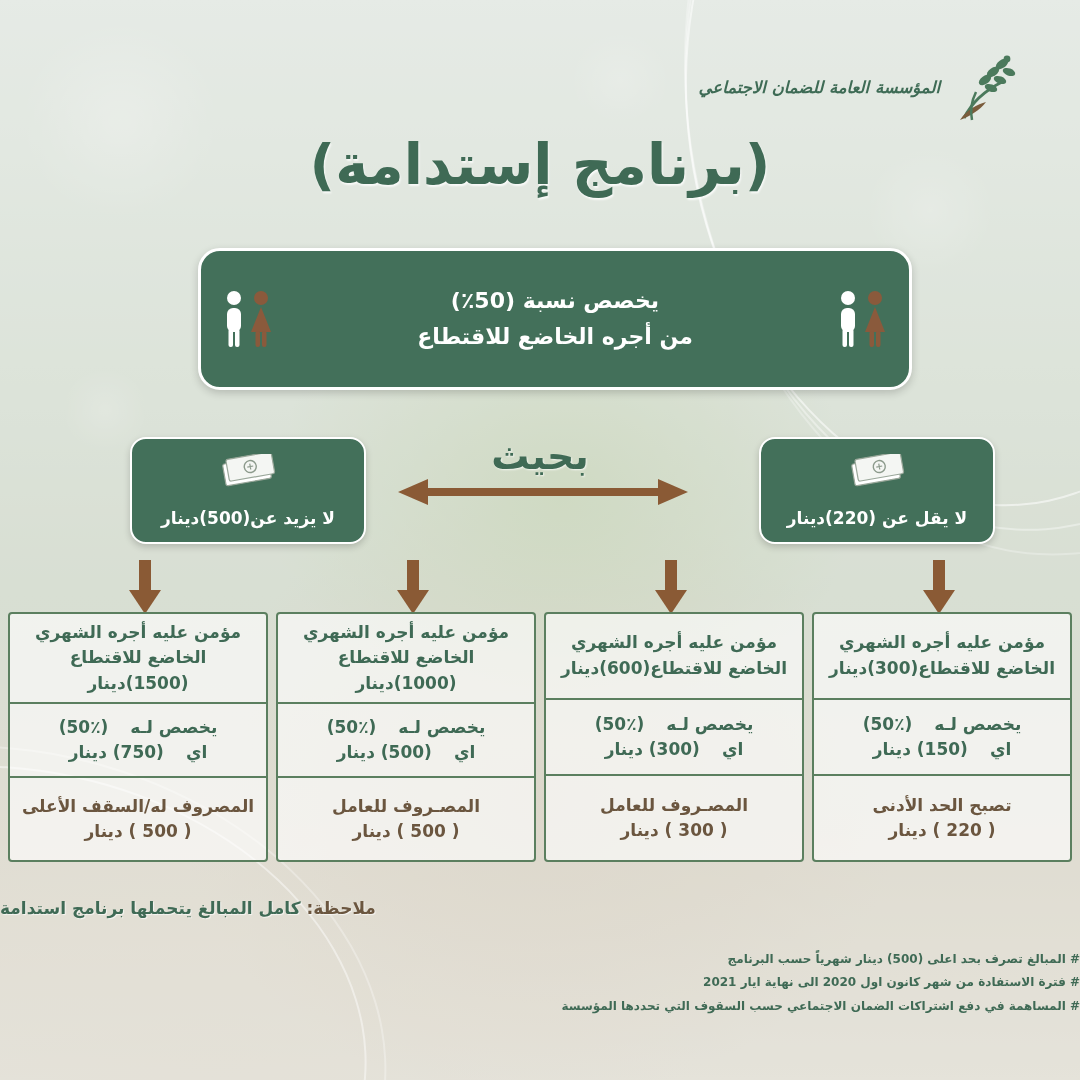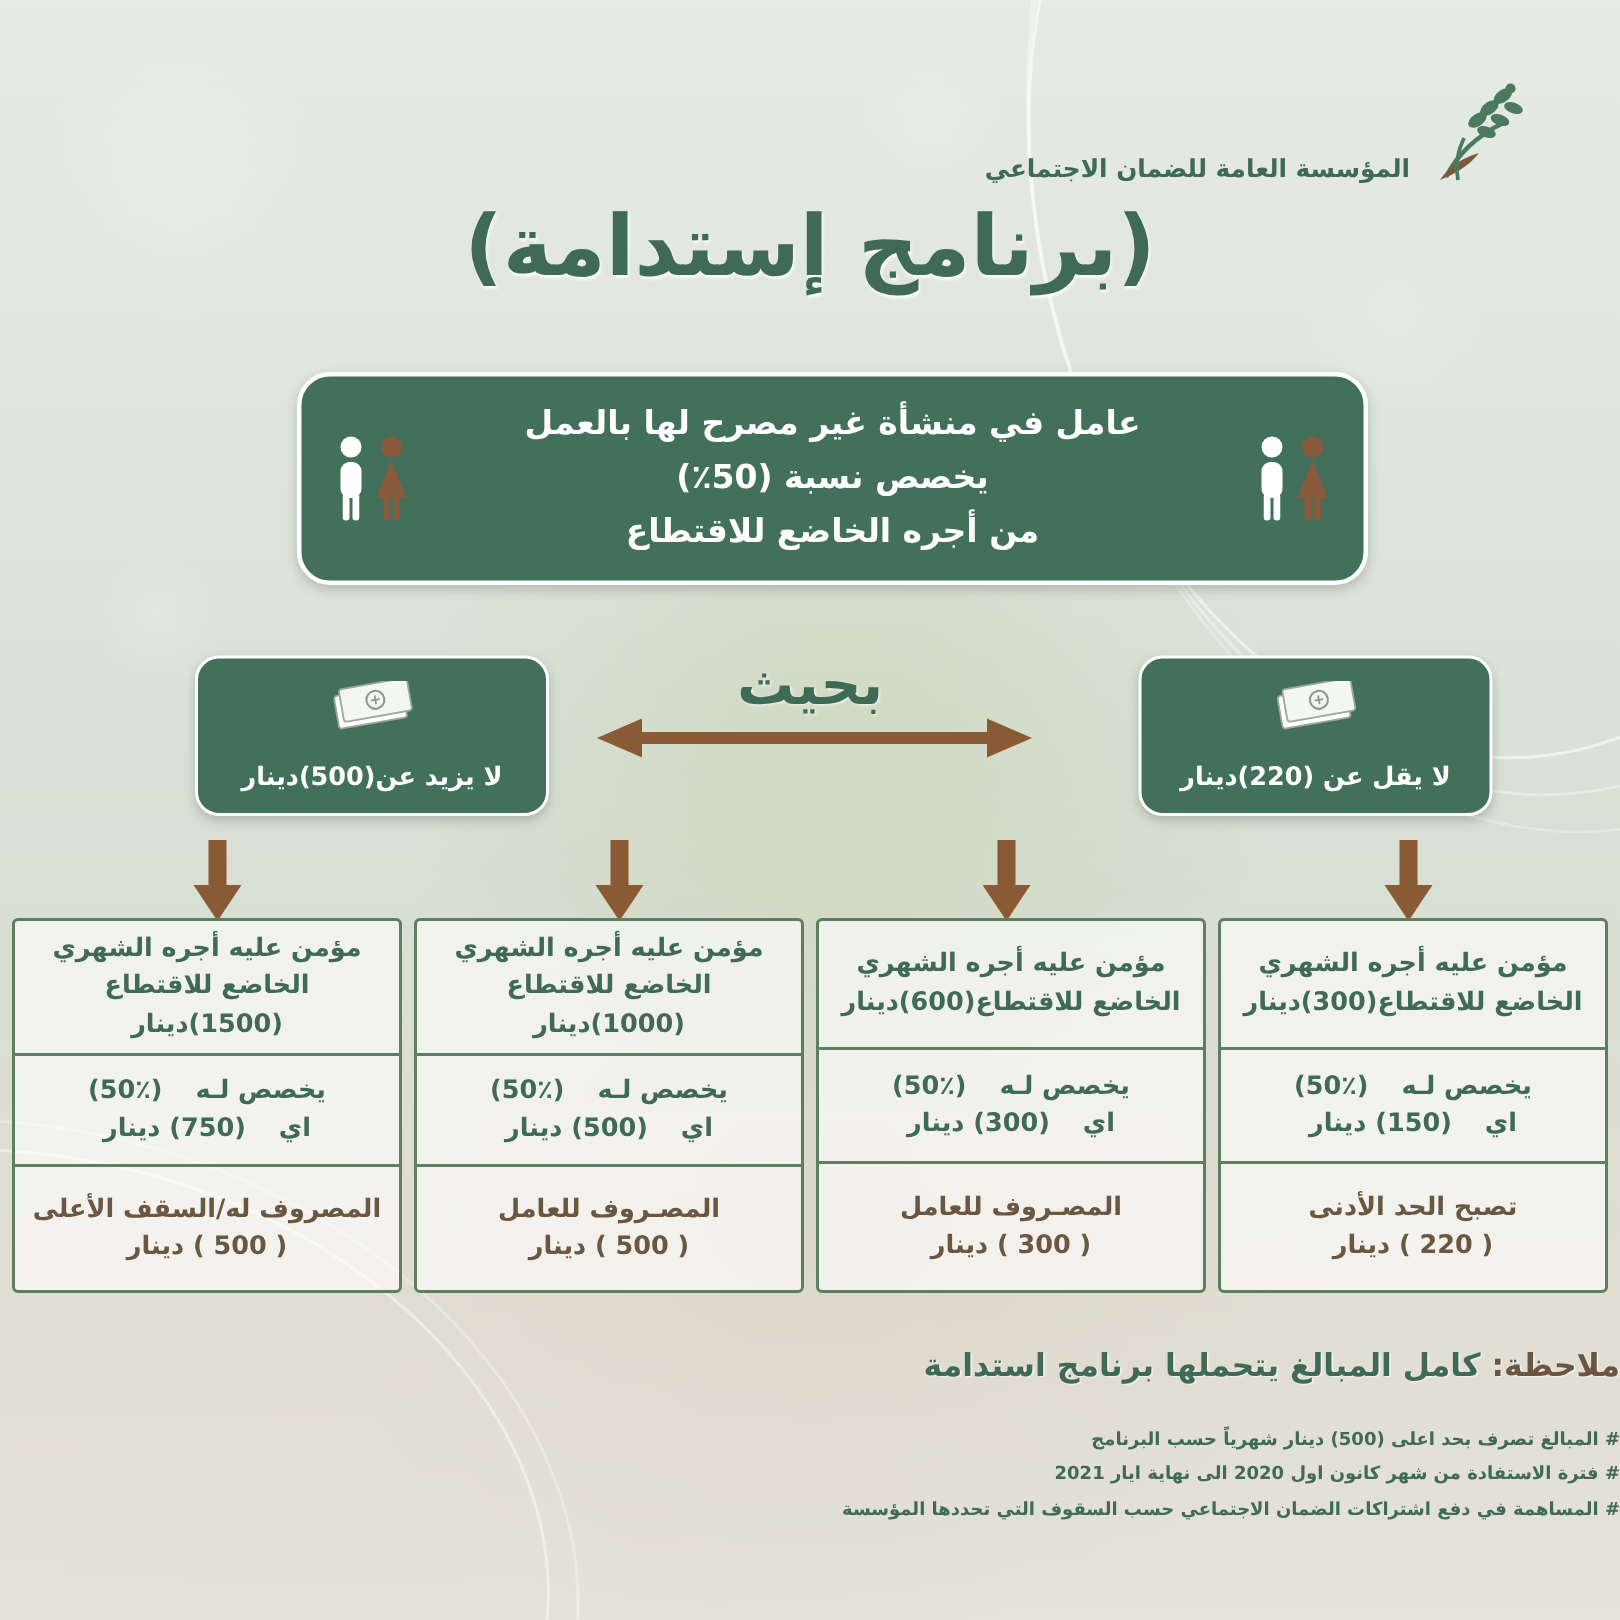--- a/index.html
+++ b/index.html
@@ -41,22 +41,23 @@
   }
   .sw1 { width: 560px; height: 760px; right: -170px; top: -250px; transform: rotate(-12deg); }
   .sw2 { width: 600px; height: 820px; right: -210px; top: -285px; transform: rotate(-12deg); border-color: rgba(255,255,255,0.38); }
   .sw3 { width: 640px; height: 880px; right: -250px; top: -320px; transform: rotate(-12deg); border-color: rgba(255,255,255,0.28); }
   .sw4 { width: 700px; height: 520px; left: -330px; bottom: -210px; transform: rotate(12deg); border-color: rgba(255,255,255,0.45); }
   .sw5 { width: 760px; height: 570px; left: -370px; bottom: -240px; transform: rotate(12deg); border-color: rgba(255,255,255,0.3); }
 
   
   .logo {
     position: absolute; top: 52px; right: 62px;
-    display: flex; align-items: flex-end; gap: 12px;
+    display: flex; align-items: center; gap: 12px;
     direction: rtl;
+    font-style: italic;
   }
   .logo-mark { width: 66px; height: 72px; flex: none; }
   .logo-text { text-align: right; line-height: 1.25; }
   .logo-ar {
     font-size: 16.5px; font-weight: bold; color: #3e6b55; letter-spacing: 0px;
   }
   .logo-en {
     font-size: 14px; color: #7a6a55; letter-spacing: 1.2px;
     font-family: "DejaVu Serif", serif;
   }
@@ -134,22 +135,22 @@
     text-align: center; direction: rtl;
     display: flex; flex-direction: column; align-items: center; justify-content: center;
   }
   .cell.c1 { height: 88px; }
   .cell.c2 { height: 80px; border-top: 2px solid #5b7f5f; }
   .cell.c3 { height: 90px; border-top: 2px solid #5b7f5f; color: #6b563f; }
   .cell .row2 { display: flex; gap: 22px; justify-content: center; }
 
   
   .note {
-    position: absolute; top: 898px; left: 0; right: 0; text-align: right;
-    color: #3f6a55; font-size: 21px; font-weight: bold; direction: rtl;
+    position: absolute; top: 898px; left: 0; right: 0; text-align: left;
+    color: #3f6a55; font-size: 17px; font-weight: bold; direction: rtl;
     text-shadow: 1px 1px 1px rgba(255,255,255,0.7);
   }
   .note .brown { color: #6b563f; }
   .bullets {
     position: absolute; top: 948px; left: 0; right: 0;
     text-align: right; direction: rtl;
     color: #3f6a55; font-size: 12px; font-weight: bold; line-height: 1.95;
   }
 </style>
 </head>
@@ -199,21 +200,20 @@
       </g>
       <g fill="#8a5a3c">
         <circle cx="40" cy="10" r="7"></circle>
         <path d="M40 19 L50 44 L30 44 Z"></path>
         <rect x="34.5" y="43" width="4.5" height="16" rx="2"></rect>
         <rect x="41" y="43" width="4.5" height="16" rx="2"></rect>
       </g>
     </svg>
   </span>
   <div class="banner-text">
-    <div>عامل في منشأة غير مصرح لها بالعمل</div>
     <div>يخصص نسبة (50٪)</div>
     <div>من أجره الخاضع للاقتطاع</div>
   </div>
   <span class="banner-icons left">
     <svg width="54" height="62" viewBox="0 0 54 62">
       <g fill="#ffffff">
         <circle cx="13" cy="10" r="7"></circle>
         <rect x="6" y="20" width="14" height="24" rx="6"></rect>
         <rect x="7.5" y="41" width="4.5" height="18" rx="2"></rect>
         <rect x="14" y="41" width="4.5" height="18" rx="2"></rect>

